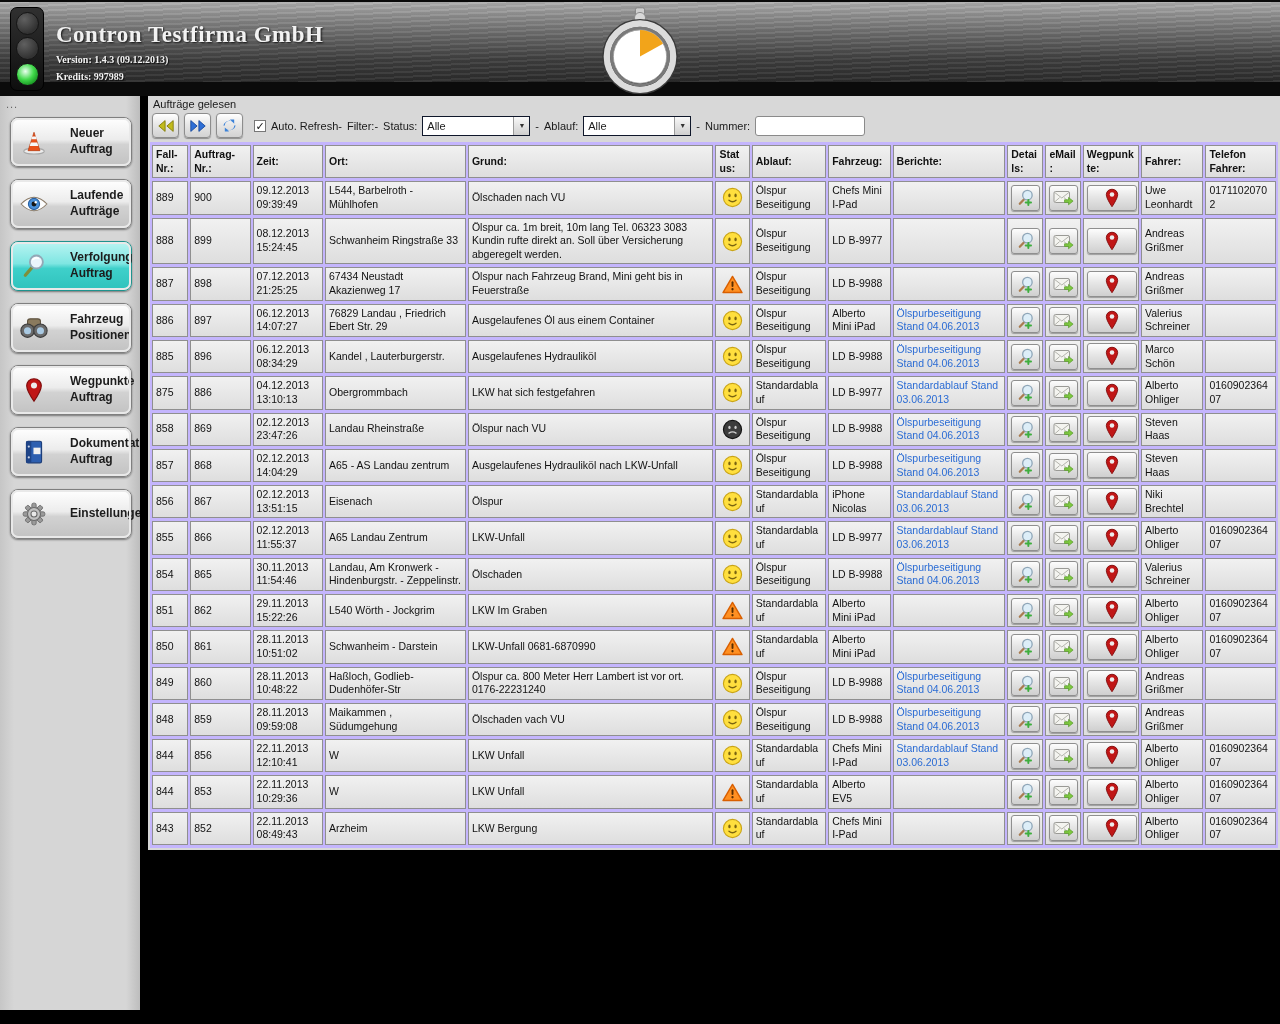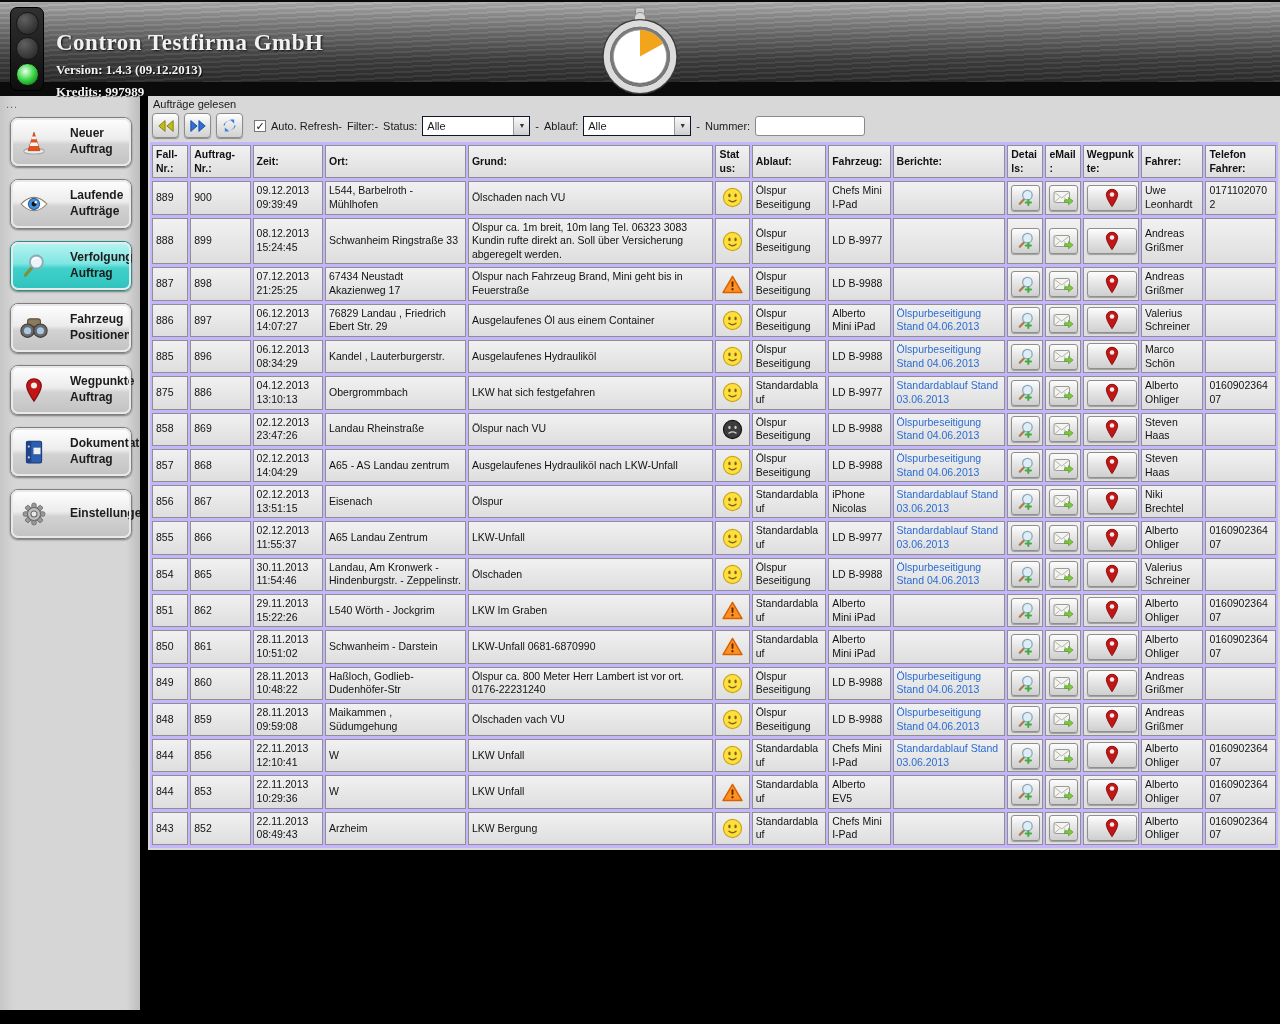--- a/index.html
+++ b/index.html
@@ -15,23 +15,23 @@
     border-bottom:14px solid #0b0b0b;
   }
   .traffic-light {
     position:absolute; left:10px; top:5px; width:34px; height:84px;
     background:linear-gradient(#303030,#0e0e0e); border:1px solid #000; border-radius:7px;
     display:flex; flex-direction:column; align-items:center; justify-content:space-around; padding:3px 0;
   }
   .tl-lamp { width:23px; height:23px; border-radius:50%;
     background:radial-gradient(circle at 35% 30%, #606060, #323232 70%); border:1px solid #151515; }
   .tl-lamp.green { background:radial-gradient(circle at 40% 35%, #eafff0, #41d94b 45%, #0a7d14 88%); }
-  .header-text { position:absolute; left:56px; top:28px; color:#f2f2f2; font-family:"Liberation Serif", serif; }
+  .header-text { position:absolute; left:56px; top:20px; color:#f2f2f2; font-family:"Liberation Serif", serif; }
   .app-title { font-size:23px; font-weight:bold; text-shadow:1px 1px 2px rgba(0,0,0,.8); letter-spacing:.5px; }
-  .app-sub { font-size:13px; font-weight:bold; margin-top:6px; text-shadow:1px 1px 1px rgba(0,0,0,.8); }
+  .app-sub { font-size:10px; font-weight:bold; margin-top:6px; text-shadow:1px 1px 1px rgba(0,0,0,.8); }
   .stopwatch { position:absolute; left:50%; top:4px; transform:translateX(-50%); }
 
   
   .content { display:flex; align-items:flex-start; background:#000; height:914px; }
 
   
   .sidebar { width:140px; height:914px; background:linear-gradient(90deg,#c6c6c6,#d6d6d6 10%,#d6d6d6 90%,#bdbdbd); padding:2px 0 0 0; flex:none; }
   .sidebar-dots { font-size:11px; color:#666; padding:0 0 2px 6px; letter-spacing:1px; }
   .side-btn {
     margin:5px 8px 12px 10px; height:50px; border-radius:8px; cursor:pointer;

